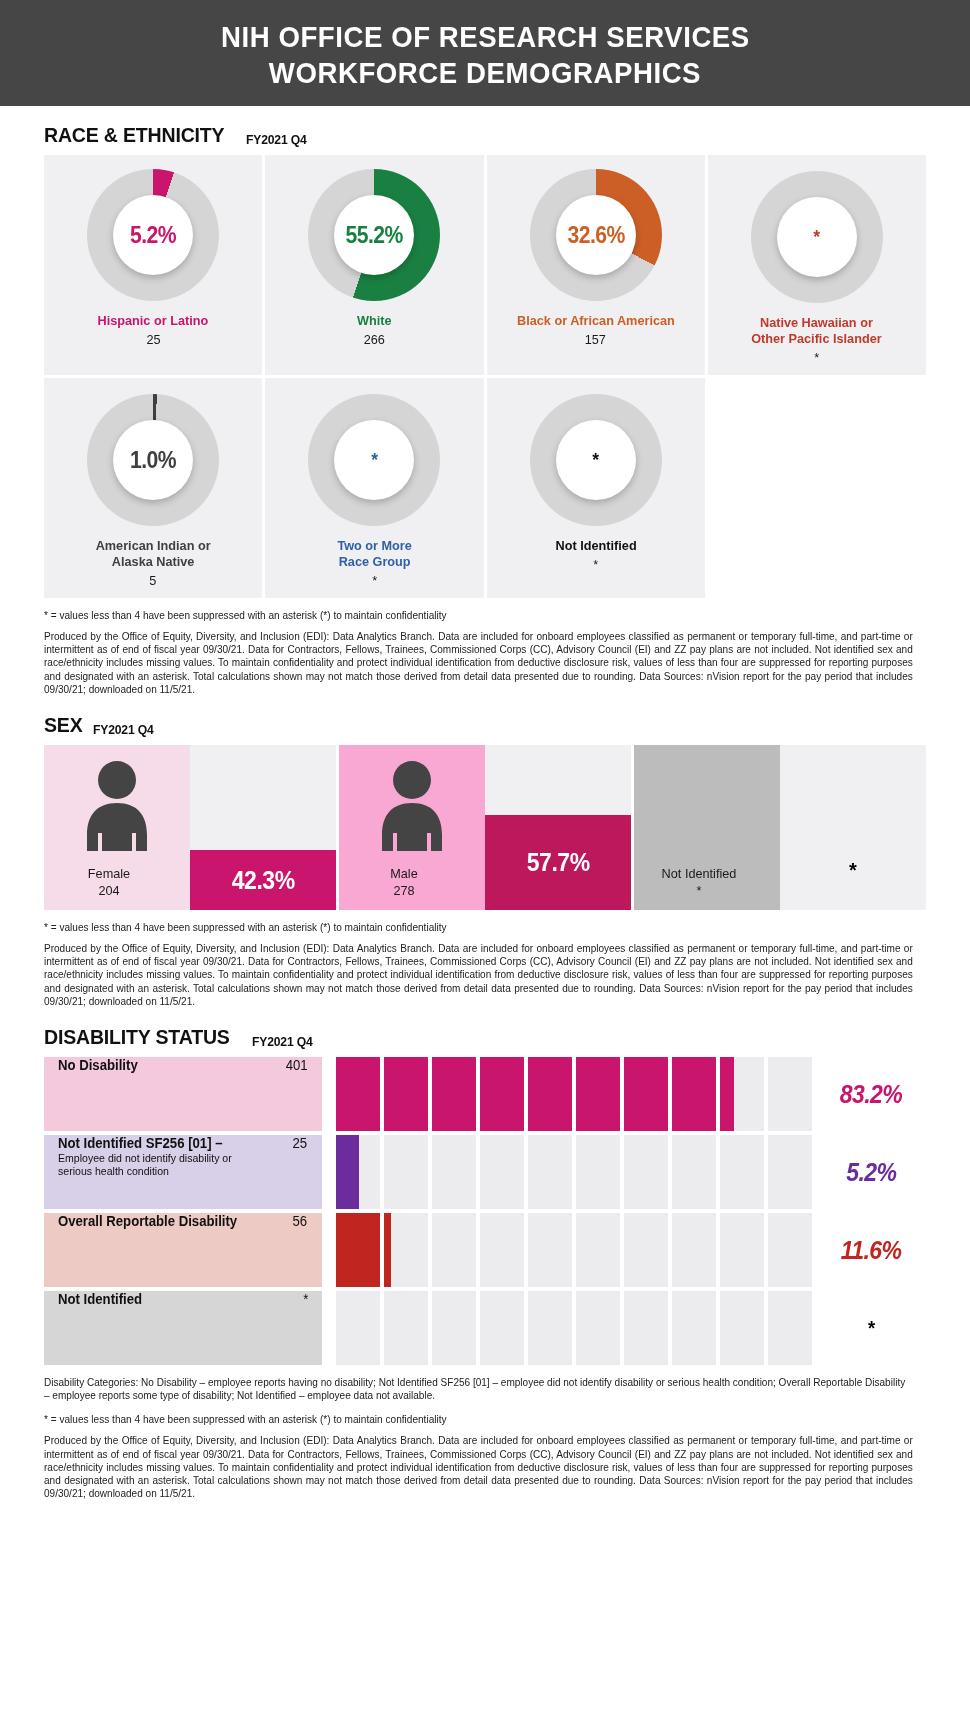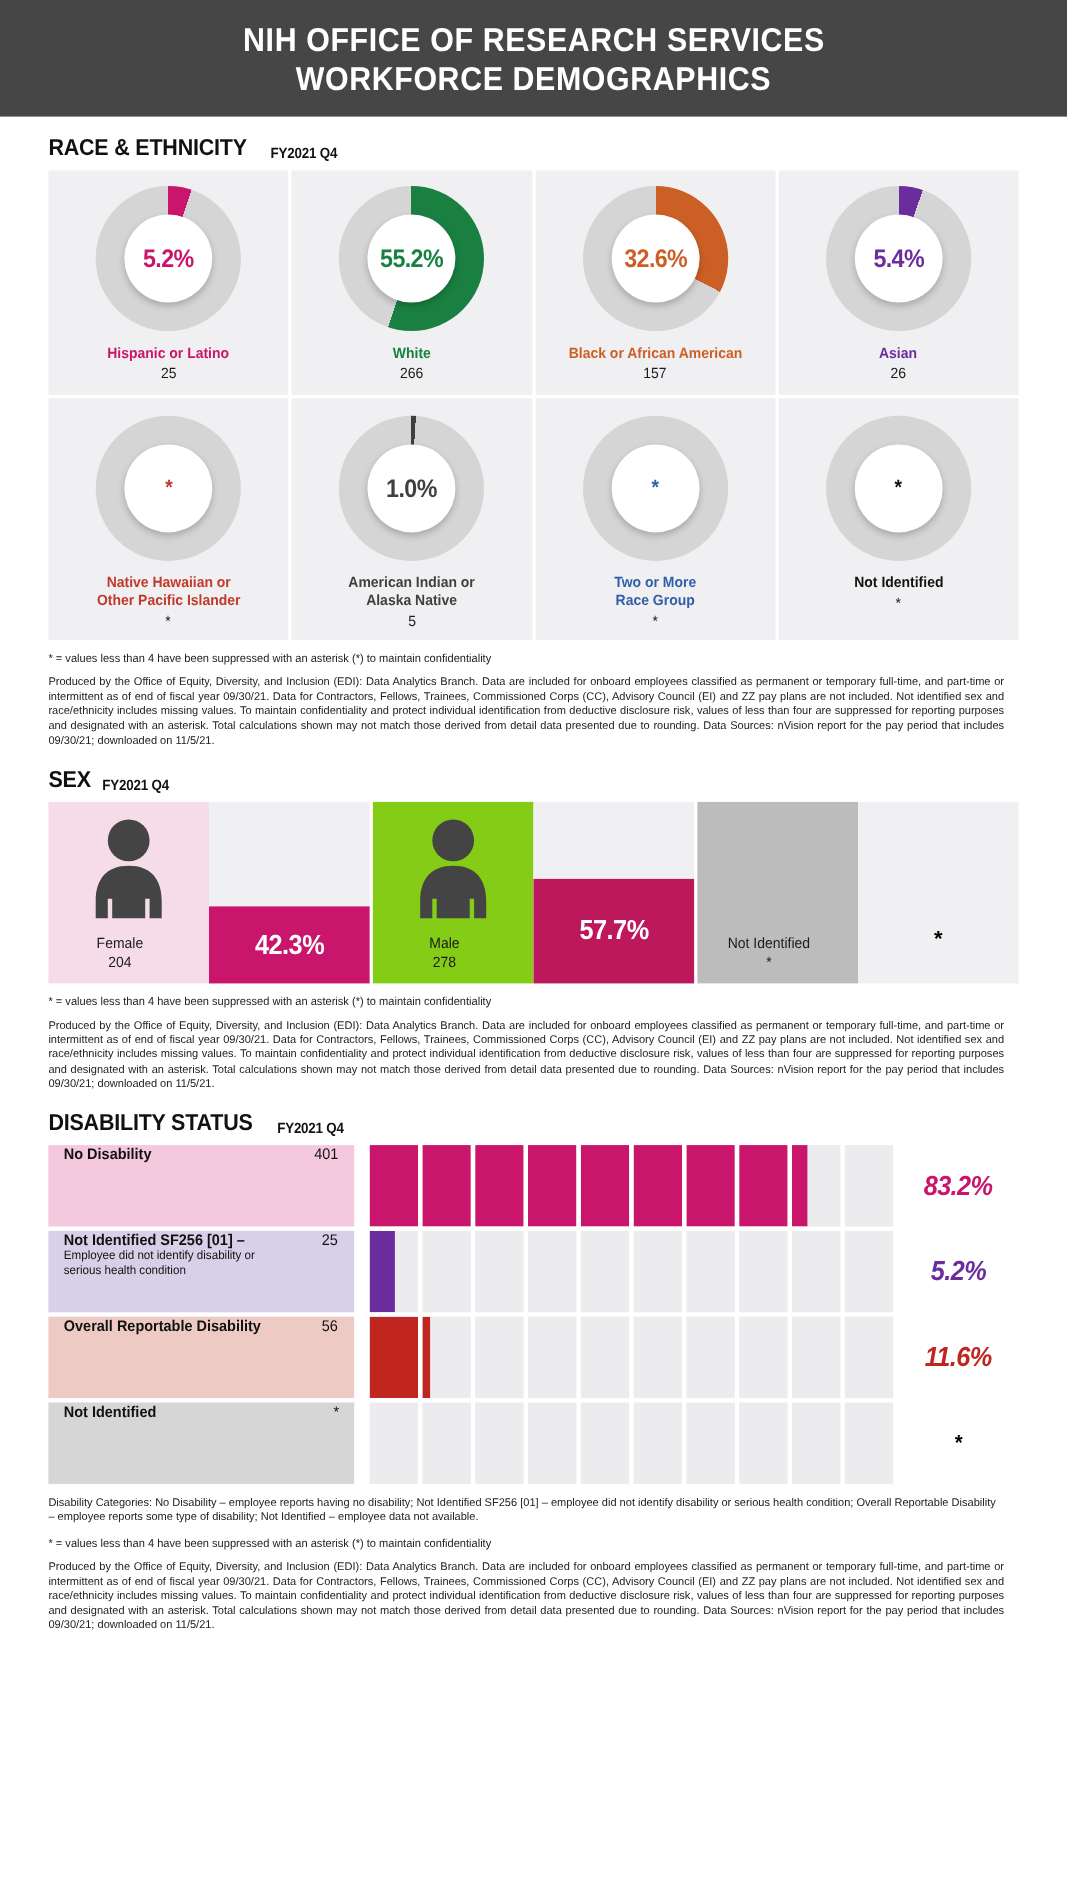--- a/index.html
+++ b/index.html
@@ -316,30 +316,20 @@
     </div>
     <div class="race-cell">
       <div class="donut-wrap">
         <div class="donut-ring" style="background: conic-gradient(rgb(204, 95, 38) 0deg, rgb(204, 95, 38) 117.36deg, rgb(213, 213, 213) 117.36deg, rgb(213, 213, 213) 360deg); box-shadow: rgba(0, 0, 0, 0) 0px 0px 0px 0px inset;"></div>
         <div class="donut-hole">
           <div class="donut-value" style="color: rgb(204, 95, 38);">32.6%</div>
         </div>
       </div>
       <div class="race-label" style="color: rgb(204, 95, 38);">Black or African American</div>
       <div class="race-count">157</div>
-    </div>
-    <div class="race-cell">
-      <div class="donut-wrap">
-        <div class="donut-ring" style="background: conic-gradient(rgb(107, 45, 158) 0deg, rgb(107, 45, 158) 19.44deg, rgb(213, 213, 213) 19.44deg, rgb(213, 213, 213) 360deg); box-shadow: rgba(0, 0, 0, 0) 0px 0px 0px 0px inset;"></div>
-        <div class="donut-hole">
-          <div class="donut-value" style="color: rgb(107, 45, 158);">5.4%</div>
-        </div>
-      </div>
-      <div class="race-label" style="color: rgb(107, 45, 158);">Asian</div>
-      <div class="race-count">26</div>
     </div>
     <div class="race-cell row2">
       <div class="donut-wrap">
         <div class="donut-ring" style="background: rgb(213, 213, 213); box-shadow: rgba(0, 0, 0, 0) 0px 0px 0px 0px inset;"></div>
         <div class="donut-hole">
           <div class="donut-value ast" style="color: rgb(192, 57, 43);">*</div>
         </div>
       </div>
       <div class="race-label" style="color: rgb(192, 57, 43);">Native Hawaiian or<br>Other Pacific Islander</div>
       <div class="race-count">*</div>
@@ -390,27 +380,27 @@
         <svg width="78" height="92" viewBox="0 0 78 92" class="person-icon">
           <circle cx="39" cy="21" r="19" fill="#444444"></circle>
           <path d="M39 44 C19 44 9 56 9 76 L9 92 L20 92 L20 74 L24 74 L24 92 L54 92 L54 74 L58 74 L58 92 L69 92 L69 76 C69 56 59 44 39 44 Z" fill="#444444"></path>
         </svg>
         <div class="sex-text">
           <div class="sex-name">Female</div>
           <div class="sex-count">204</div>
         </div>
       </div>
       <div class="sex-right">
-        <div class="sex-bar" style="background: rgb(201, 21, 107); height: 70px;">
+        <div class="sex-bar" style="background: rgb(201, 21, 107); height: 60px;">
           <span class="sex-pct">42.3%</span>
         </div>
       </div>
     </div>
     <div class="sex-cell">
-      <div class="sex-left" style="background: #84cc16;">
+      <div class="sex-left" style="background: #f9a8d4;">
         <svg width="78" height="92" viewBox="0 0 78 92" class="person-icon">
           <circle cx="39" cy="21" r="19" fill="#444444"></circle>
           <path d="M39 44 C19 44 9 56 9 76 L9 92 L20 92 L20 74 L24 74 L24 92 L54 92 L54 74 L58 74 L58 92 L69 92 L69 76 C69 56 59 44 39 44 Z" fill="#444444"></path>
         </svg>
         <div class="sex-text">
           <div class="sex-name">Male</div>
           <div class="sex-count">278</div>
         </div>
       </div>
       <div class="sex-right">

